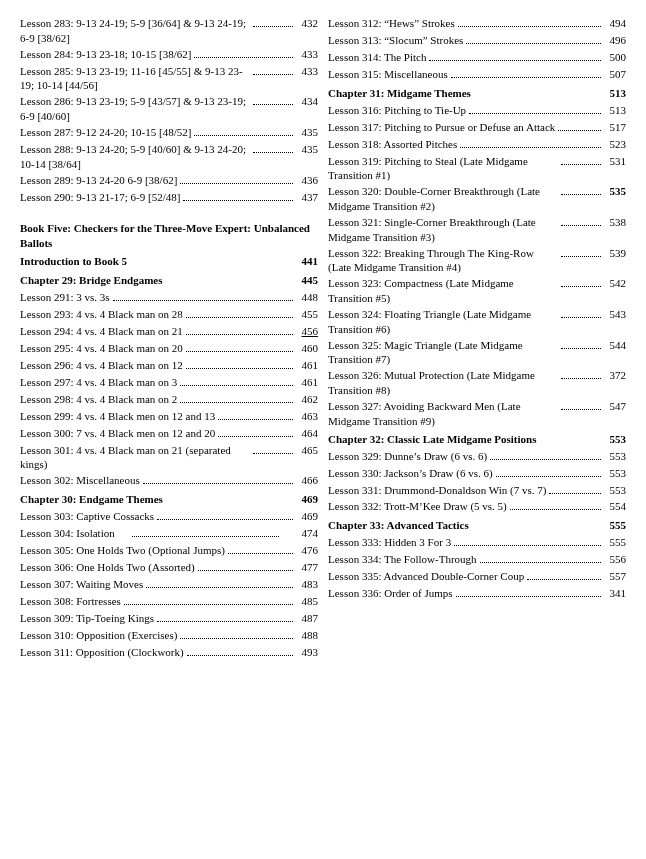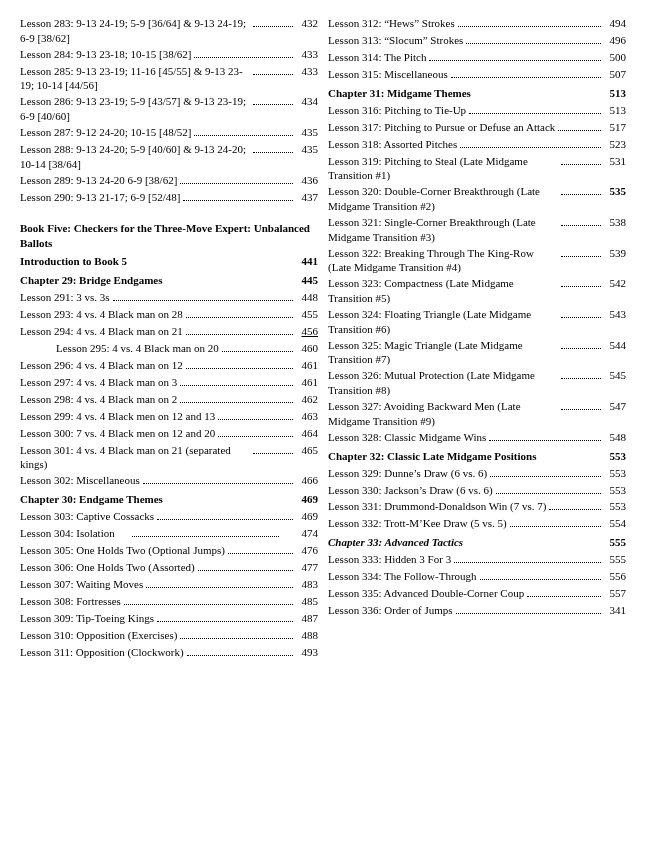--- a/index.html
+++ b/index.html
@@ -103,21 +103,21 @@
         <span style="flex-shrink: 0; max-width: 230px; line-height: 1.35;">Lesson 293: 4 vs. 4 Black man on 28</span>
         <span style="flex: 1 1 0%; border-bottom: 1px dotted rgb(0, 0, 0); margin: 0px 3px; height: 9px; min-width: 8px;"></span>
         <span style="min-width: 22px; text-align: right;">455</span>
       </div>
       <div style="display: flex; align-items: baseline; margin-bottom: 1px;">
         <span style="flex-shrink: 0; max-width: 230px; line-height: 1.35;">Lesson 294: 4 vs. 4 Black man on 21</span>
         <span style="flex: 1 1 0%; border-bottom: 1px dotted rgb(0, 0, 0); margin: 0px 3px; height: 9px; min-width: 8px;"></span>
         <span style="min-width: 22px; text-align: right; text-decoration: underline;">456</span>
       </div>
       <div style="display: flex; align-items: baseline; margin-bottom: 1px;">
-        <span style="flex-shrink: 0; max-width: 230px; line-height: 1.35; margin-left: 36px;">Lesson 295: 4 vs. 4 Black man on 20</span>
+        <span style="flex-shrink: 0; max-width: 230px; line-height: 1.35;">Lesson 295: 4 vs. 4 Black man on 20</span>
         <span style="flex: 1 1 0%; border-bottom: 1px dotted rgb(0, 0, 0); margin: 0px 3px; height: 9px; min-width: 8px;"></span>
         <span style="min-width: 22px; text-align: right;">460</span>
       </div>
       <div style="display: flex; align-items: baseline; margin-bottom: 1px;">
         <span style="flex-shrink: 0; max-width: 230px; line-height: 1.35;">Lesson 296: 4 vs. 4 Black man on 12</span>
         <span style="flex: 1 1 0%; border-bottom: 1px dotted rgb(0, 0, 0); margin: 0px 3px; height: 9px; min-width: 8px;"></span>
         <span style="min-width: 22px; text-align: right;">461</span>
       </div>
       <div style="display: flex; align-items: baseline; margin-bottom: 1px;">
         <span style="flex-shrink: 0; max-width: 230px; line-height: 1.35;">Lesson 297: 4 vs. 4 Black man on 3</span>
@@ -272,32 +272,27 @@
         <span style="min-width: 22px; text-align: right;">543</span>
       </div>
       <div style="display: flex; align-items: baseline; margin-bottom: 1px;">
         <span style="flex-shrink: 0; max-width: 230px; line-height: 1.35;">Lesson 325: Magic Triangle (Late Midgame Transition #7)</span>
         <span style="flex: 1 1 0%; border-bottom: 1px dotted rgb(0, 0, 0); margin: 0px 3px; height: 9px; min-width: 8px;"></span>
         <span style="min-width: 22px; text-align: right;">544</span>
       </div>
       <div style="display: flex; align-items: baseline; margin-bottom: 1px;">
         <span style="flex-shrink: 0; max-width: 230px; line-height: 1.35;">Lesson 326: Mutual Protection (Late Midgame Transition #8)</span>
         <span style="flex: 1 1 0%; border-bottom: 1px dotted rgb(0, 0, 0); margin: 0px 3px; height: 9px; min-width: 8px;"></span>
-        <span style="min-width: 22px; text-align: right;">545</span>
+        <span style="min-width: 22px; text-align: right;">372</span>
       </div>
       <div style="display: flex; align-items: baseline; margin-bottom: 1px;">
         <span style="flex-shrink: 0; max-width: 230px; line-height: 1.35;">Lesson 327: Avoiding Backward Men (Late Midgame Transition #9)</span>
         <span style="flex: 1 1 0%; border-bottom: 1px dotted rgb(0, 0, 0); margin: 0px 3px; height: 9px; min-width: 8px;"></span>
         <span style="min-width: 22px; text-align: right;">547</span>
       </div>
-      <div style="display: flex; align-items: baseline; margin-bottom: 1px;">
-        <span style="flex-shrink: 0; max-width: 230px; line-height: 1.35;">Lesson 328: Classic Midgame Wins</span>
-        <span style="flex: 1 1 0%; border-bottom: 1px dotted rgb(0, 0, 0); margin: 0px 3px; height: 9px; min-width: 8px;"></span>
-        <span style="min-width: 22px; text-align: right;">548</span>
-      </div>
       <div style="display: flex; align-items: baseline; font-weight: bold; margin-top: 3px; margin-bottom: 1px;">
         <span style="flex-shrink: 0; font-weight: bold;">Chapter 32: Classic Late Midgame Positions</span>
         <span style="flex: 1 1 0%;"></span>
         <span style="font-weight: bold; min-width: 28px; text-align: right;">553</span>
       </div>
       <div style="display: flex; align-items: baseline; margin-bottom: 1px;">
         <span style="flex-shrink: 0; max-width: 230px; line-height: 1.35;">Lesson 329: Dunne’s Draw (6 vs. 6)</span>
         <span style="flex: 1 1 0%; border-bottom: 1px dotted rgb(0, 0, 0); margin: 0px 3px; height: 9px; min-width: 8px;"></span>
         <span style="min-width: 22px; text-align: right;">553</span>
       </div>
@@ -310,21 +305,21 @@
         <span style="flex-shrink: 0; max-width: 230px; line-height: 1.35;">Lesson 331: Drummond-Donaldson Win (7 vs. 7)</span>
         <span style="flex: 1 1 0%; border-bottom: 1px dotted rgb(0, 0, 0); margin: 0px 3px; height: 9px; min-width: 8px;"></span>
         <span style="min-width: 22px; text-align: right;">553</span>
       </div>
       <div style="display: flex; align-items: baseline; margin-bottom: 1px;">
         <span style="flex-shrink: 0; max-width: 230px; line-height: 1.35;">Lesson 332: Trott-M’Kee Draw (5 vs. 5)</span>
         <span style="flex: 1 1 0%; border-bottom: 1px dotted rgb(0, 0, 0); margin: 0px 3px; height: 9px; min-width: 8px;"></span>
         <span style="min-width: 22px; text-align: right;">554</span>
       </div>
       <div style="display: flex; align-items: baseline; font-weight: bold; margin-top: 3px; margin-bottom: 1px;">
-        <span style="flex-shrink: 0; font-weight: bold; font-style: italic;">Chapter 33: Advanced Tactics</span>
+        <span style="flex-shrink: 0; font-weight: bold;">Chapter 33: Advanced Tactics</span>
         <span style="flex: 1 1 0%;"></span>
         <span style="font-weight: bold; min-width: 28px; text-align: right;">555</span>
       </div>
       <div style="display: flex; align-items: baseline; margin-bottom: 1px;">
         <span style="flex-shrink: 0; max-width: 230px; line-height: 1.35;">Lesson 333: Hidden 3 For 3</span>
         <span style="flex: 1 1 0%; border-bottom: 1px dotted rgb(0, 0, 0); margin: 0px 3px; height: 9px; min-width: 8px;"></span>
         <span style="min-width: 22px; text-align: right;">555</span>
       </div>
       <div style="display: flex; align-items: baseline; margin-bottom: 1px;">
         <span style="flex-shrink: 0; max-width: 230px; line-height: 1.35;">Lesson 334: The Follow-Through</span>

